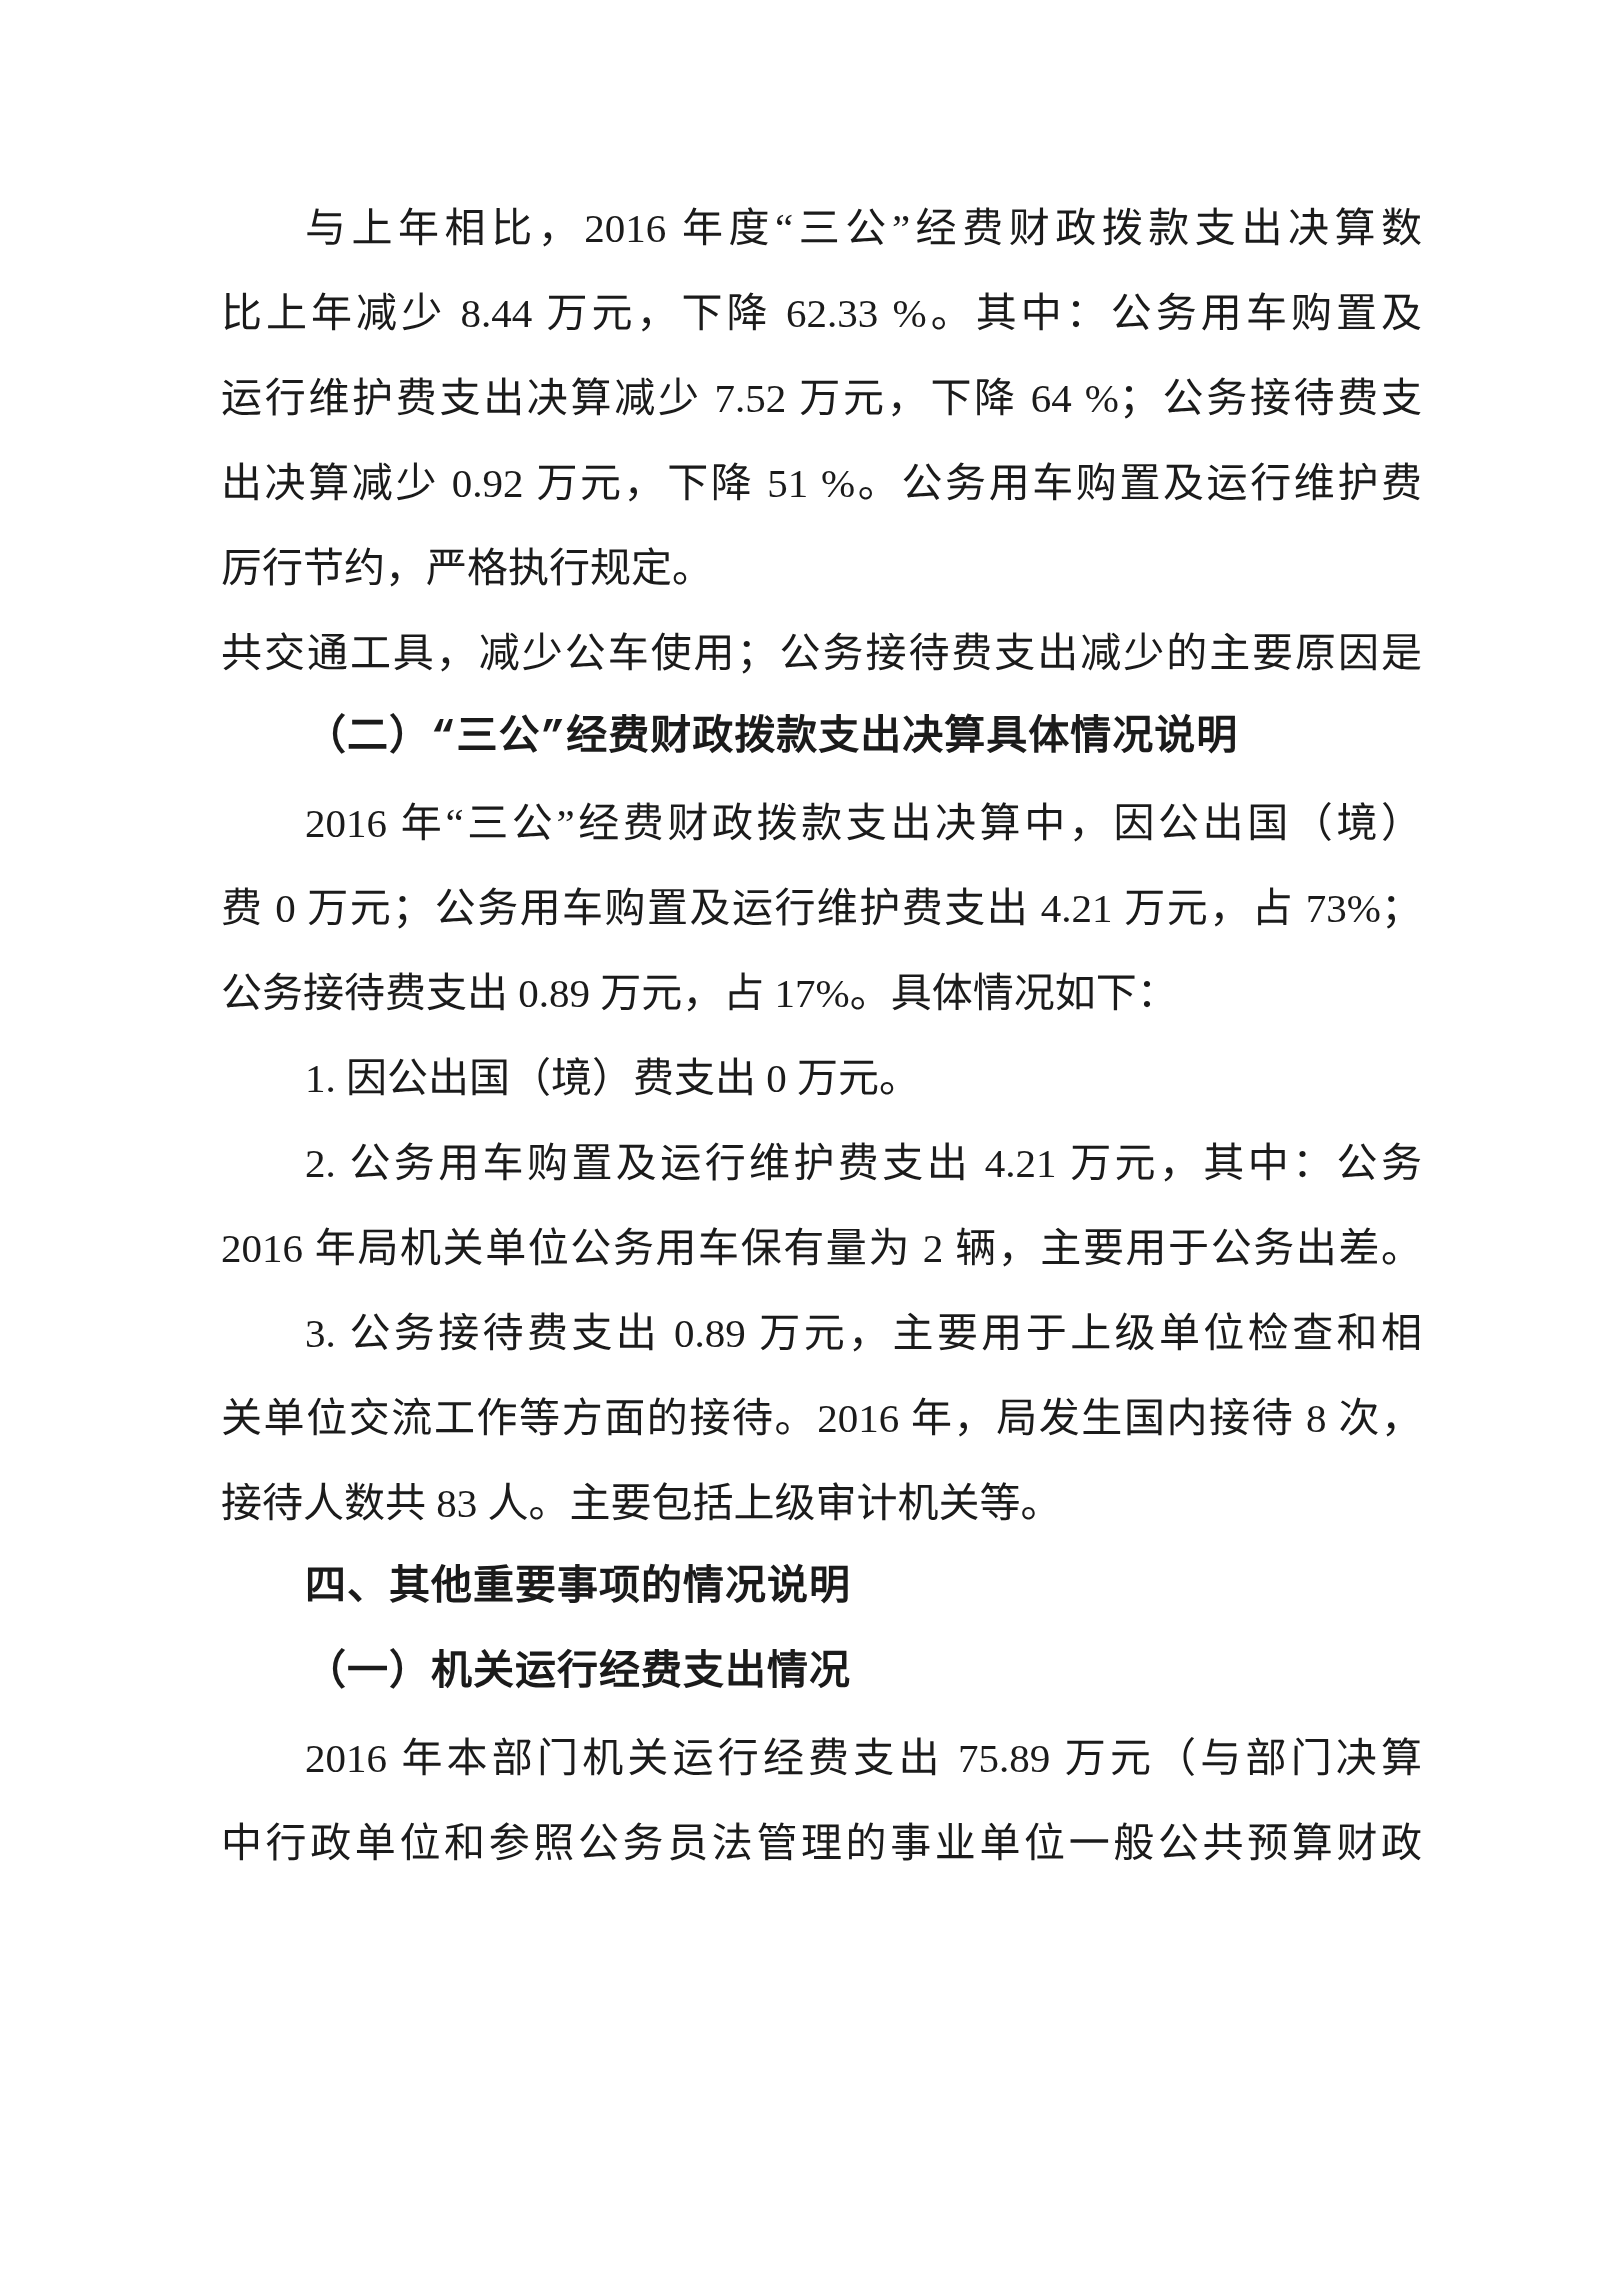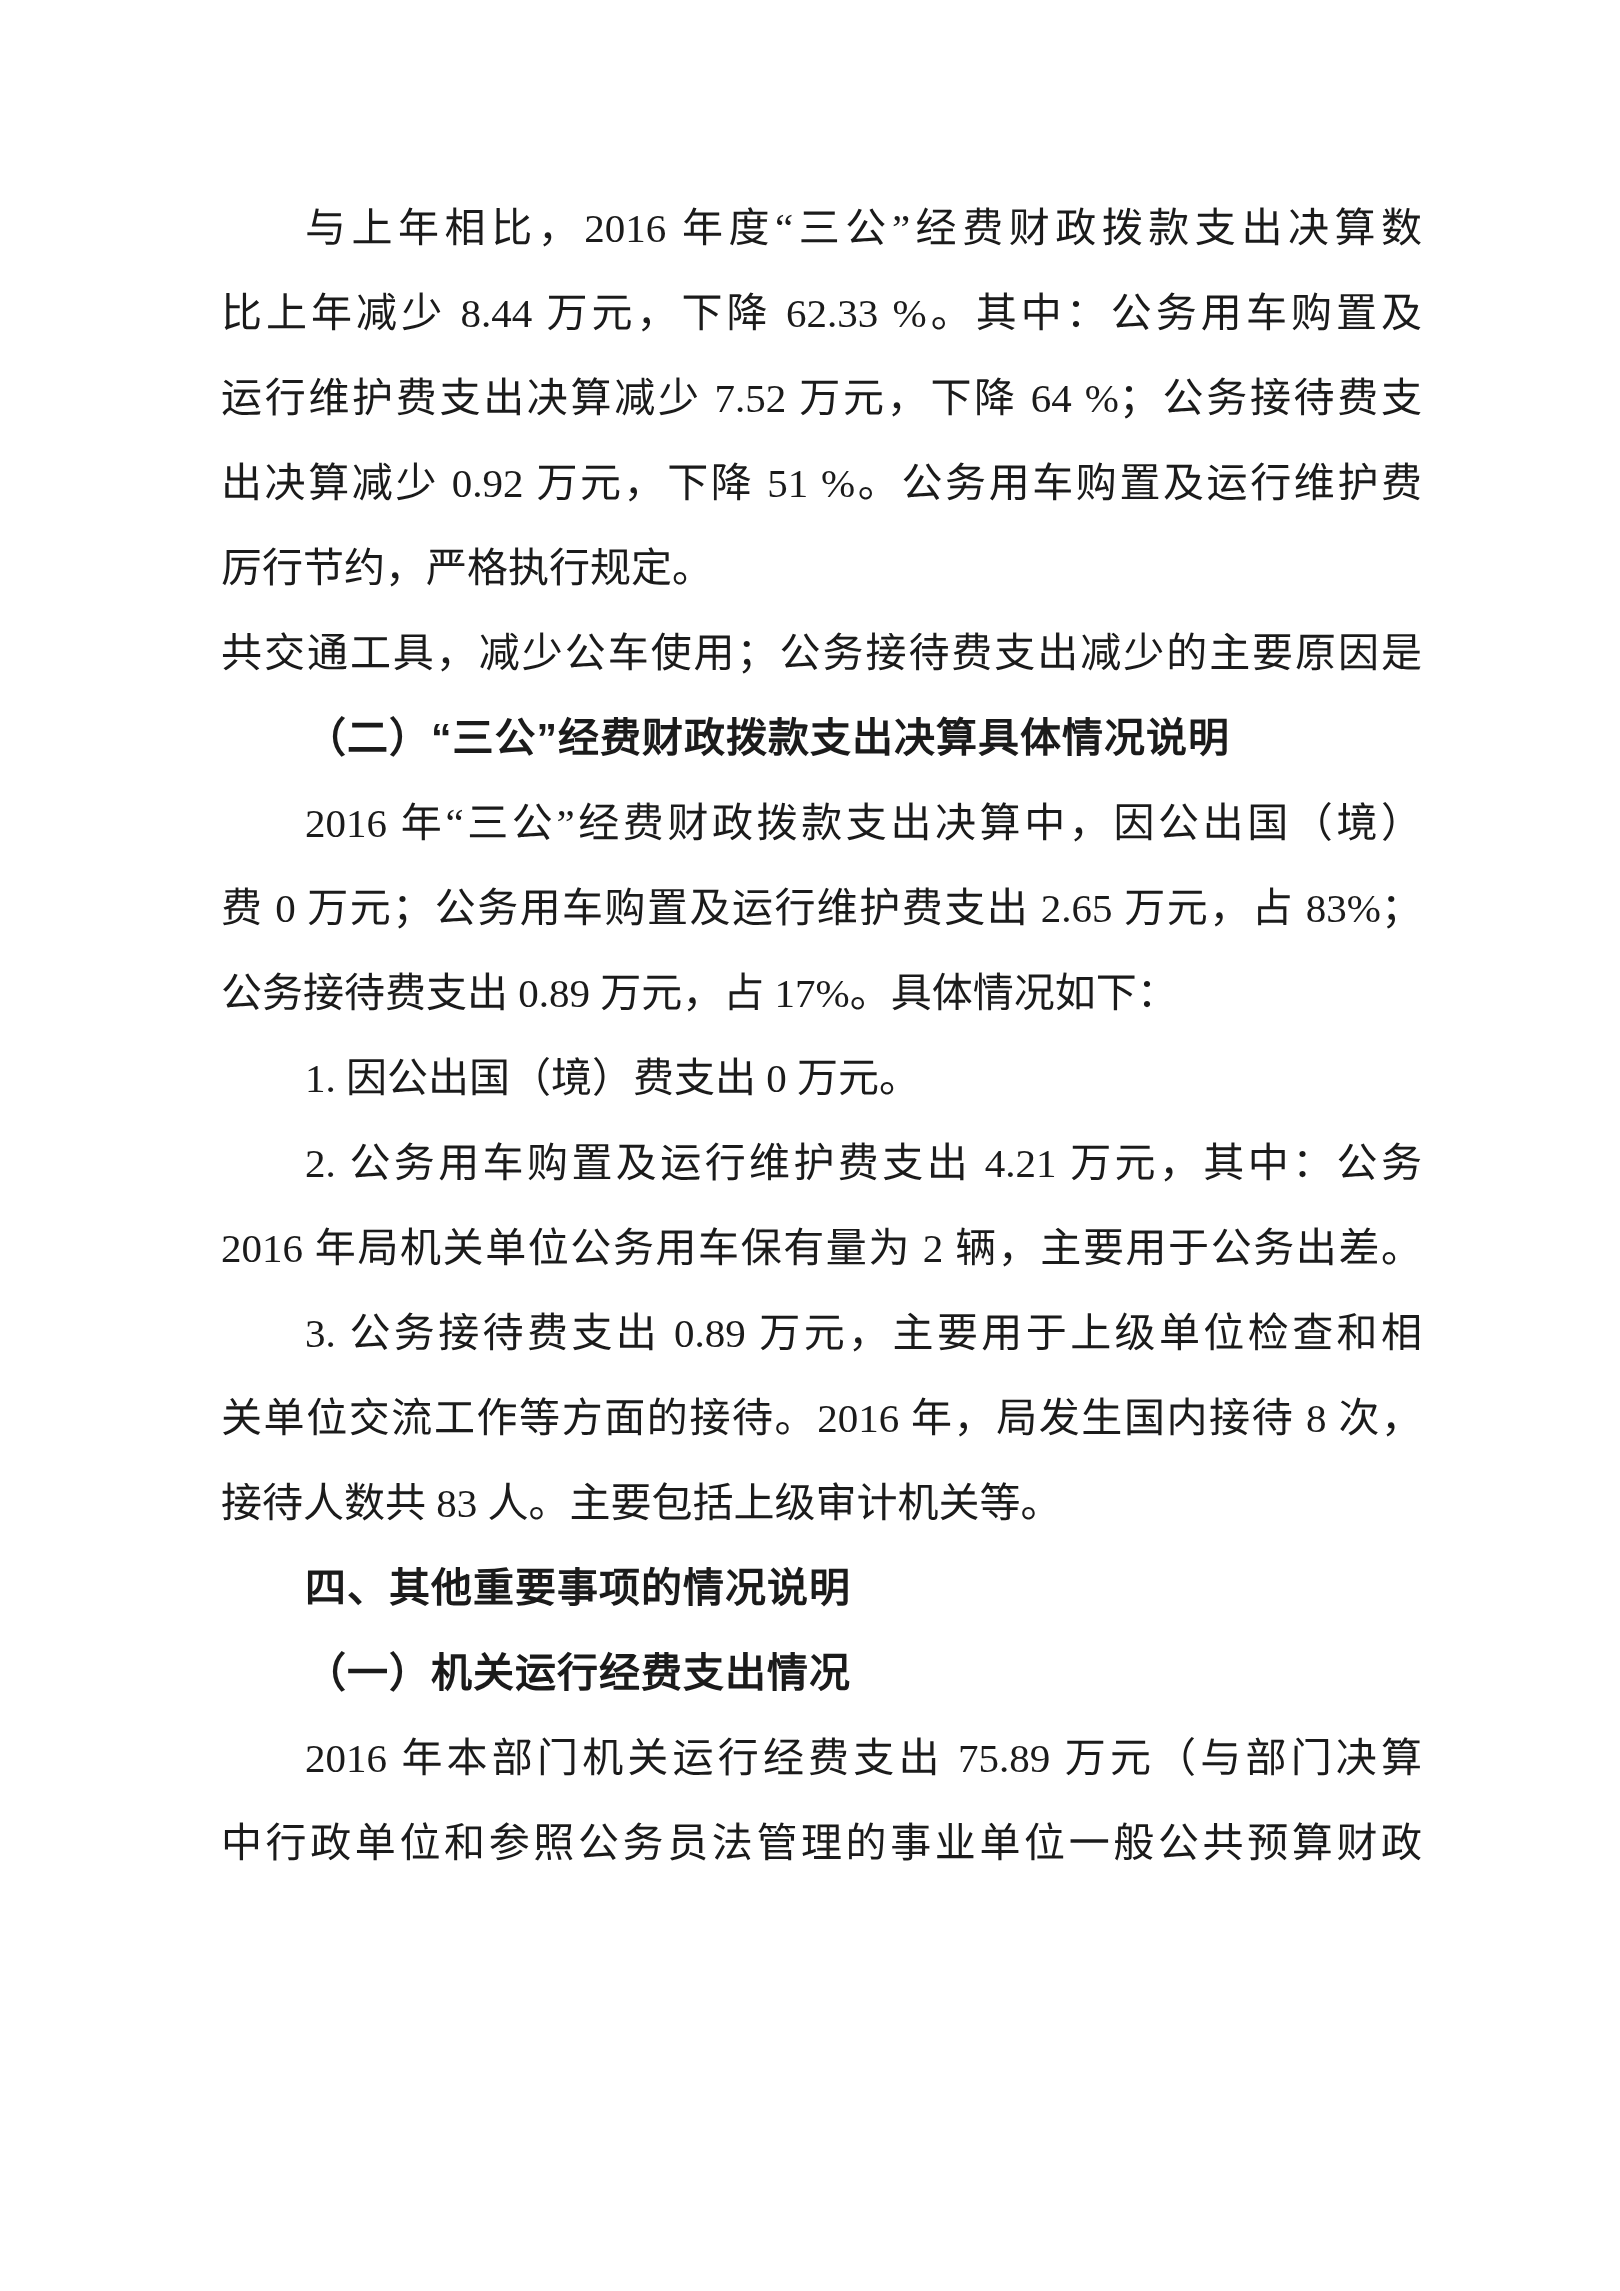--- a/index.html
+++ b/index.html
@@ -32,38 +32,38 @@
     overflow: hidden;
   }
   .line.j {
     text-align-last: justify;
   }
   .line.ind {
     text-indent: 84px;
   }
   .line.bold {
     font-weight: 700;
-    font-family: Liberation Sans, sans-serif;
+    font-family: Liberation Mono, monospace;
     letter-spacing: 1px;
   }
 </style>
 </head>
 <body>
 
 <div class="page">
   <div class="textblock" style="color: rgb(27, 27, 27);">
       <div class="line j ind">与上年相比，2016 年度“三公”经费财政拨款支出决算数</div>
       <div class="line j">比上年减少 8.44 万元，下降 62.33 %。其中：公务用车购置及</div>
       <div class="line j">运行维护费支出决算减少 7.52 万元，下降 64 %；公务接待费支</div>
       <div class="line j">出决算减少 0.92 万元，下降 51 %。公务用车购置及运行维护费</div>
       <div class="line">厉行节约，严格执行规定。</div>
       <div class="line j">共交通工具，减少公车使用；公务接待费支出减少的主要原因是</div>
       <div class="line ind bold">（二）“三公”经费财政拨款支出决算具体情况说明</div>
       <div class="line j ind">2016 年“三公”经费财政拨款支出决算中，因公出国（境）</div>
-      <div class="line j">费 0 万元；公务用车购置及运行维护费支出 2.65 万元，占 83%；</div>
+      <div class="line j">费 0 万元；公务用车购置及运行维护费支出 4.21 万元，占 73%；</div>
       <div class="line">公务接待费支出 0.89 万元，占 17%。具体情况如下：</div>
       <div class="line ind">1. 因公出国（境）费支出 0 万元。</div>
       <div class="line j ind">2. 公务用车购置及运行维护费支出 4.21 万元，其中：公务</div>
       <div class="line j">2016 年局机关单位公务用车保有量为 2 辆，主要用于公务出差。</div>
       <div class="line j ind">3. 公务接待费支出 0.89 万元，主要用于上级单位检查和相</div>
       <div class="line j">关单位交流工作等方面的接待。2016 年，局发生国内接待 8 次，</div>
       <div class="line">接待人数共 83 人。主要包括上级审计机关等。</div>
       <div class="line ind bold">四、其他重要事项的情况说明</div>
       <div class="line ind bold">（一）机关运行经费支出情况</div>
       <div class="line j ind">2016 年本部门机关运行经费支出 75.89 万元（与部门决算</div>

